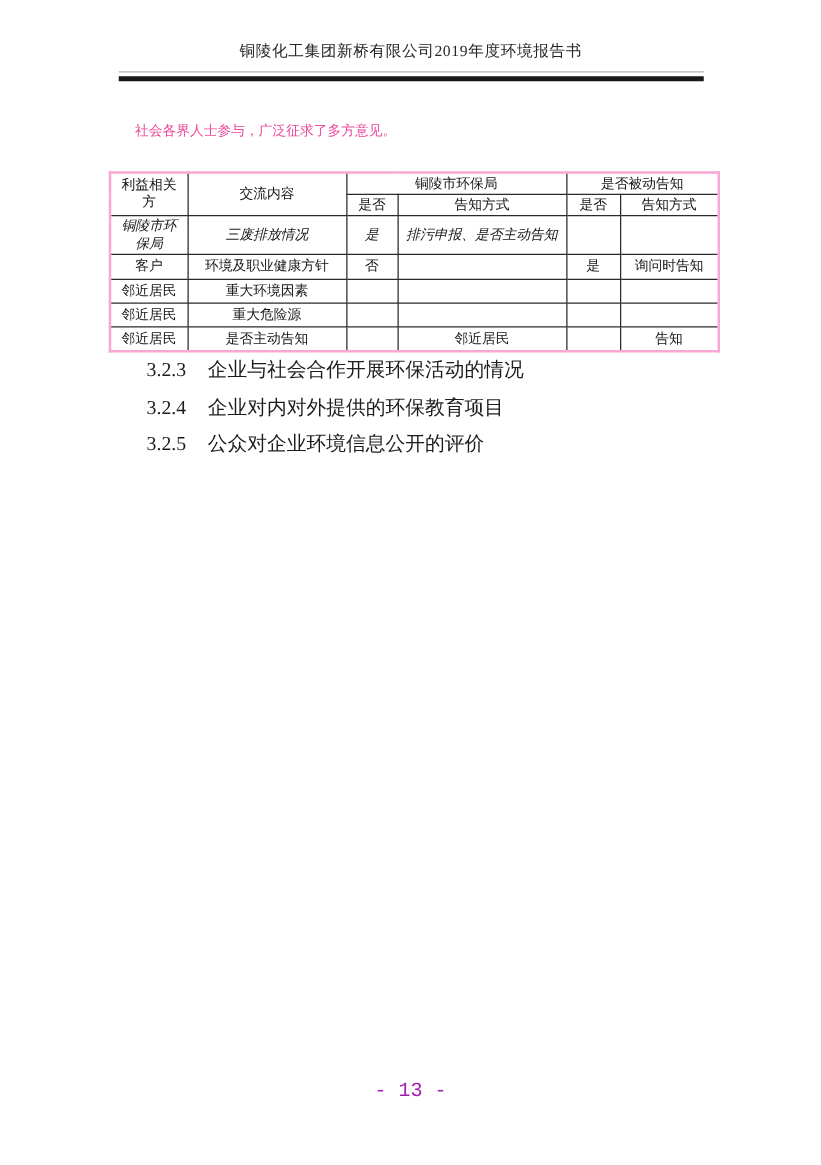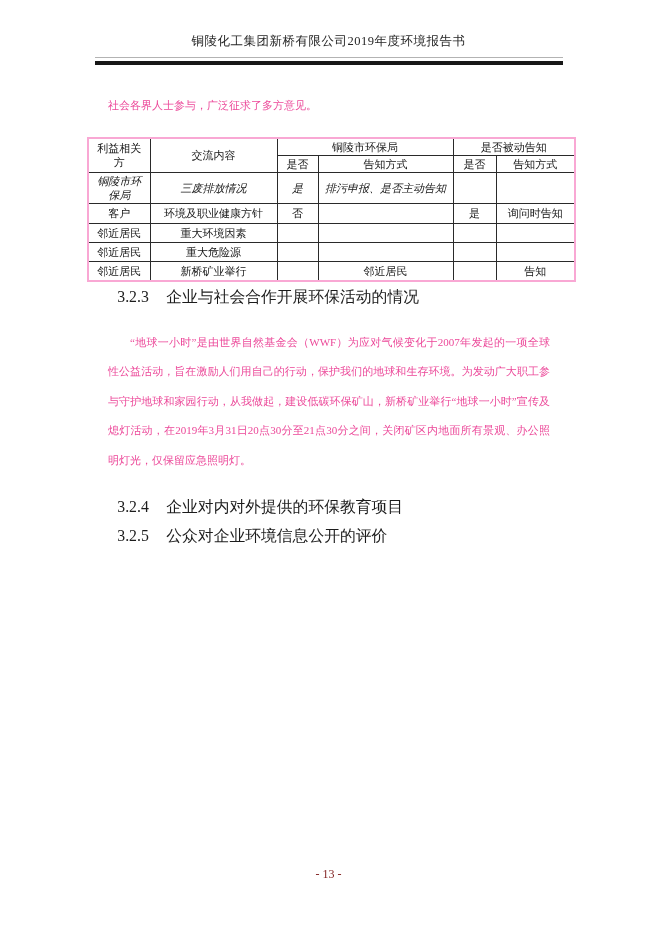--- a/index.html
+++ b/index.html
@@ -74,22 +74,23 @@
     font-size:15.8px;
     line-height:29.6px;
     text-indent:1.6em;
     text-align:left;
   }
   .section-heading .sec-title { margin-left:1.1em; }
   .doc-footer {
     position:absolute;
     left:0; right:0; bottom:50px;
     text-align:center;
-    font-size:12px;
-    color:#7f1d1d;
+    font-size:16px;
+    color:#a21caf;
+    font-family:Liberation Mono, monospace;
   }
 </style>
 </head>
 <body>
 
 <div class="page">
 
   <div class="doc-header">
     <div class="doc-header-title">铜陵化工集团新桥有限公司2019年度环境报告书</div>
     <div class="doc-header-rule"></div>
@@ -152,32 +153,31 @@
           <tr>
             <td>邻近居民</td>
             <td>重大危险源</td>
             <td></td>
             <td></td>
             <td></td>
             <td></td>
           </tr>
           <tr>
             <td>邻近居民</td>
-            <td>新桥矿业举行</td>
+            <td>是否主动告知</td>
             <td></td>
             <td>邻近居民</td>
             <td></td>
             <td>告知</td>
           </tr>
         </tbody>
     </table>
 
     <p class="section-heading"><span>3.2.3</span><span class="sec-title">企业与社会合作开展环保活动的情况</span></p>
 
-    <p class="para">“地球一小时”是由世界自然基金会（WWF）为应对气候变化于2007年发起的一项全球性公益活动，旨在激励人们用自己的行动，保护我们的地球和生存环境。为发动广大职工参与守护地球和家园行动，从我做起，建设低碳环保矿山，新桥矿业举行“地球一小时”宣传及熄灯活动，在2019年3月31日20点30分至21点30分之间，关闭矿区内地面所有景观、办公照明灯光，仅保留应急照明灯。</p>
 
     <p class="section-heading"><span>3.2.4</span><span class="sec-title">企业对内对外提供的环保教育项目</span></p>
 
 
     <p class="section-heading"><span>3.2.5</span><span class="sec-title">公众对企业环境信息公开的评价</span></p>
 
   </div>
 
   <div class="doc-footer">- 13 -</div>
 

